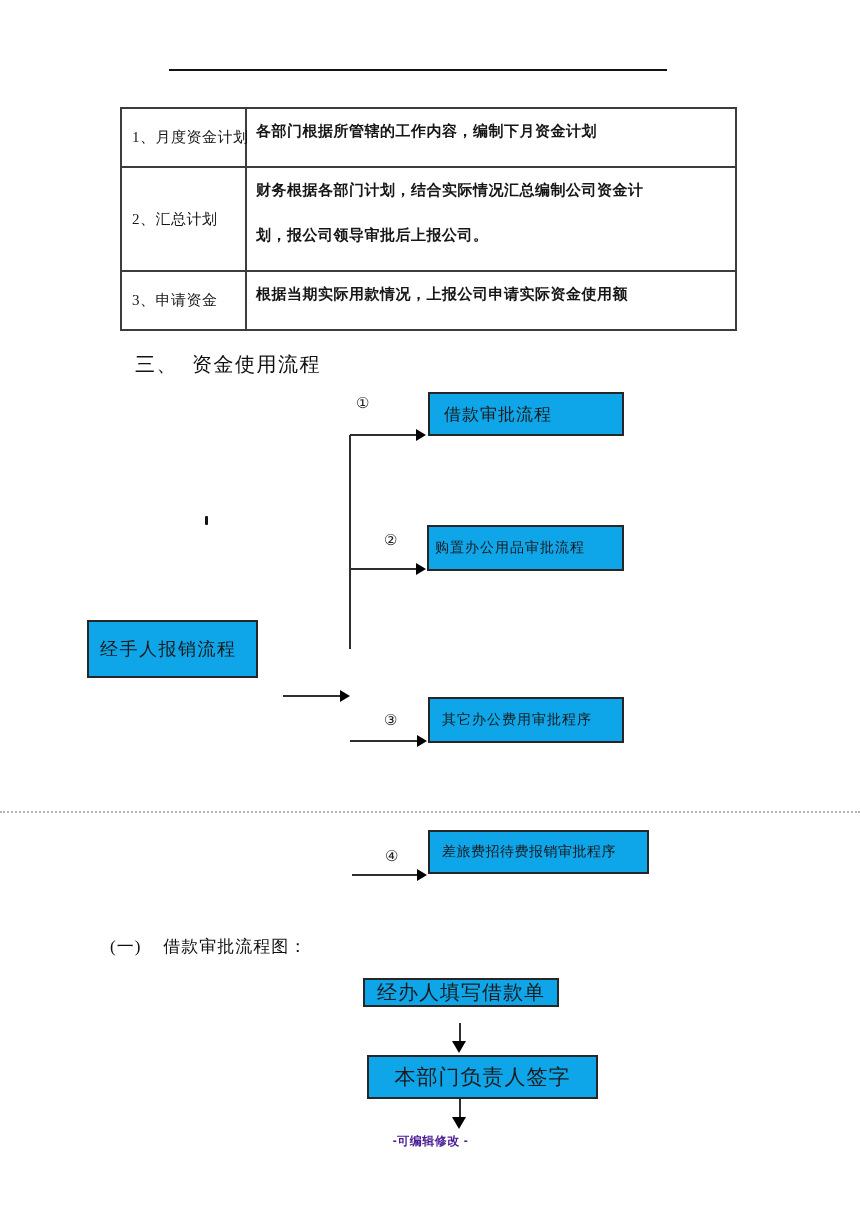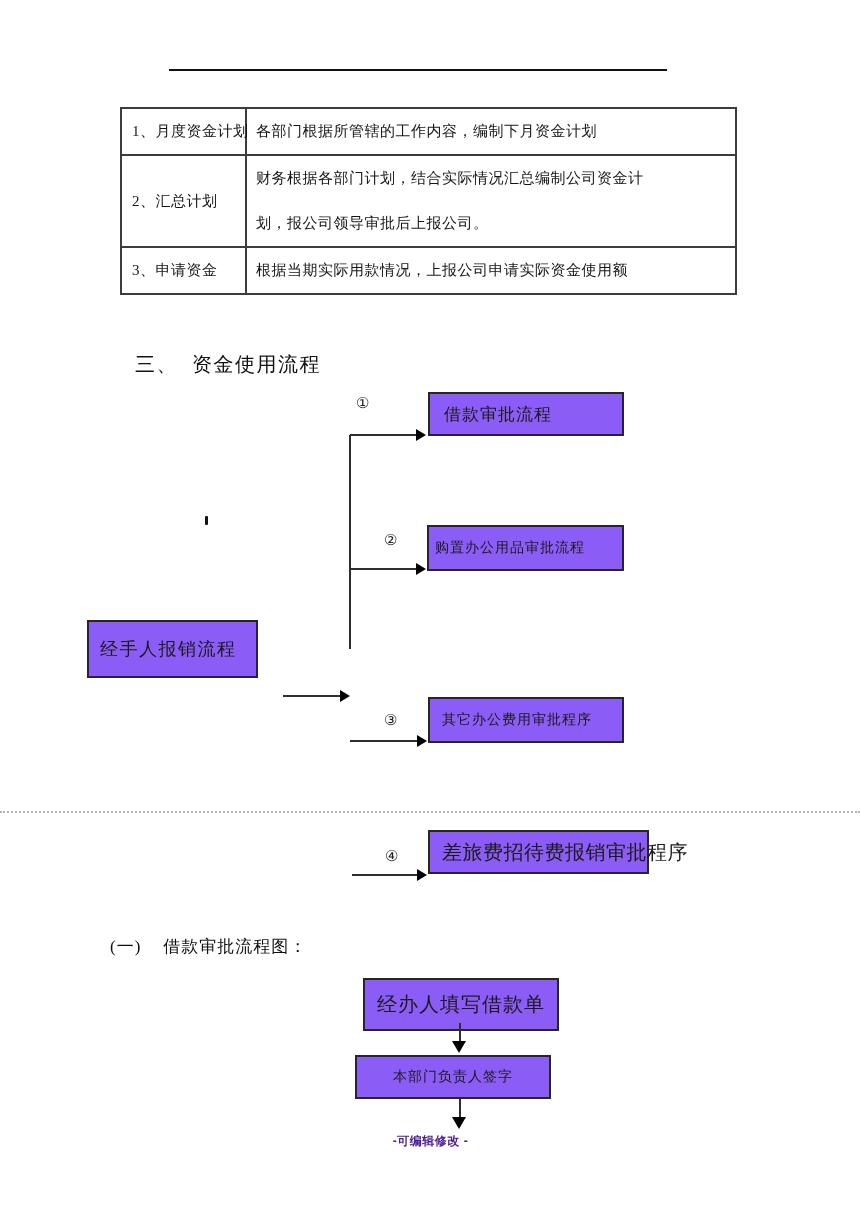--- a/index.html
+++ b/index.html
@@ -8,41 +8,41 @@
     font-family:"Liberation Serif","DejaVu Serif",serif;color:#1a1a1a;
     overflow:hidden;
   }
   
   .top-rule{position:absolute;left:169px;top:69px;width:498px;height:0;border-top:2px solid #121212;}
 
   
   .doc-table{position:absolute;left:120px;top:107px;width:617px;border-collapse:collapse;table-layout:fixed;}
   .doc-table td{border:2px solid #3c3c3c;vertical-align:middle;font-size:15px;color:#161616;letter-spacing:0.5px;margin-left:36px;}
   .doc-table td.c1{width:113px;padding:0 0 0 10px;}
-  .doc-table td.c2{padding:0 6px 0 9px;}
+  .doc-table td.c2{padding:0 6px 12px 9px;font-weight:bold;}
   .doc-table tr.r1 td{height:44px;}
   .doc-table tr.r2 td{height:86px;}
   .doc-table tr.r3 td{height:45px;}
   .doc-table .line{display:block;line-height:45px;white-space:nowrap;}
 
   
   .sec3{position:absolute;left:135px;top:351px;font-size:20px;letter-spacing:1.5px;color:#111;}
   .sec3 .ttl{margin-left:14px;}
   .subhead{position:absolute;left:110px;top:935px;font-size:17px;letter-spacing:1px;color:#111;}
   .subhead .ttl{margin-left:22px;}
 
   
-  .fbox{position:absolute;border:2px solid #262626;background:#8b5cf6;display:flex;align-items:center;box-sizing:border-box;white-space:nowrap;}
+  .fbox{position:absolute;border:2px solid #262626;background:#0ea5e9;display:flex;align-items:center;box-sizing:border-box;white-space:nowrap;}
   .fbox1{left:428px;top:392px;width:196px;height:44px;font-size:17px;padding-left:14px;letter-spacing:1px;}
   .fbox2{left:427px;top:525px;width:197px;height:46px;font-size:14px;padding-left:6px;letter-spacing:1px;}
   .fbox3{left:428px;top:697px;width:196px;height:46px;font-size:14px;padding-left:12px;letter-spacing:1px;}
-  .fbox4{left:428px;top:830px;width:221px;height:44px;font-size:20px;padding-left:12px;letter-spacing:0.5px;}
+  .fbox4{left:428px;top:830px;width:221px;height:44px;font-size:14px;padding-left:12px;letter-spacing:0.5px;}
   .fbox-origin{left:87px;top:620px;width:171px;height:58px;font-size:18px;padding-left:11px;letter-spacing:1.5px;}
-  .fboxA{left:363px;top:978px;width:196px;height:53px;font-size:20px;justify-content:center;letter-spacing:1px;}
-  .fboxB{left:355px;top:1055px;width:196px;height:44px;font-size:14px;justify-content:center;letter-spacing:1px;}
+  .fboxA{left:363px;top:978px;width:196px;height:29px;font-size:20px;justify-content:center;letter-spacing:1px;}
+  .fboxB{left:367px;top:1055px;width:231px;height:44px;font-size:21px;justify-content:center;letter-spacing:1px;}
 
   
   .cnum{position:absolute;font-size:15px;color:#222;}
   .cnum1{left:356px;top:394px;}
   .cnum2{left:384px;top:531px;}
   .cnum3{left:384px;top:711px;}
   .cnum4{left:385px;top:847px;}
 
   
   .hline{position:absolute;height:2px;background:#2e2e2e;}

